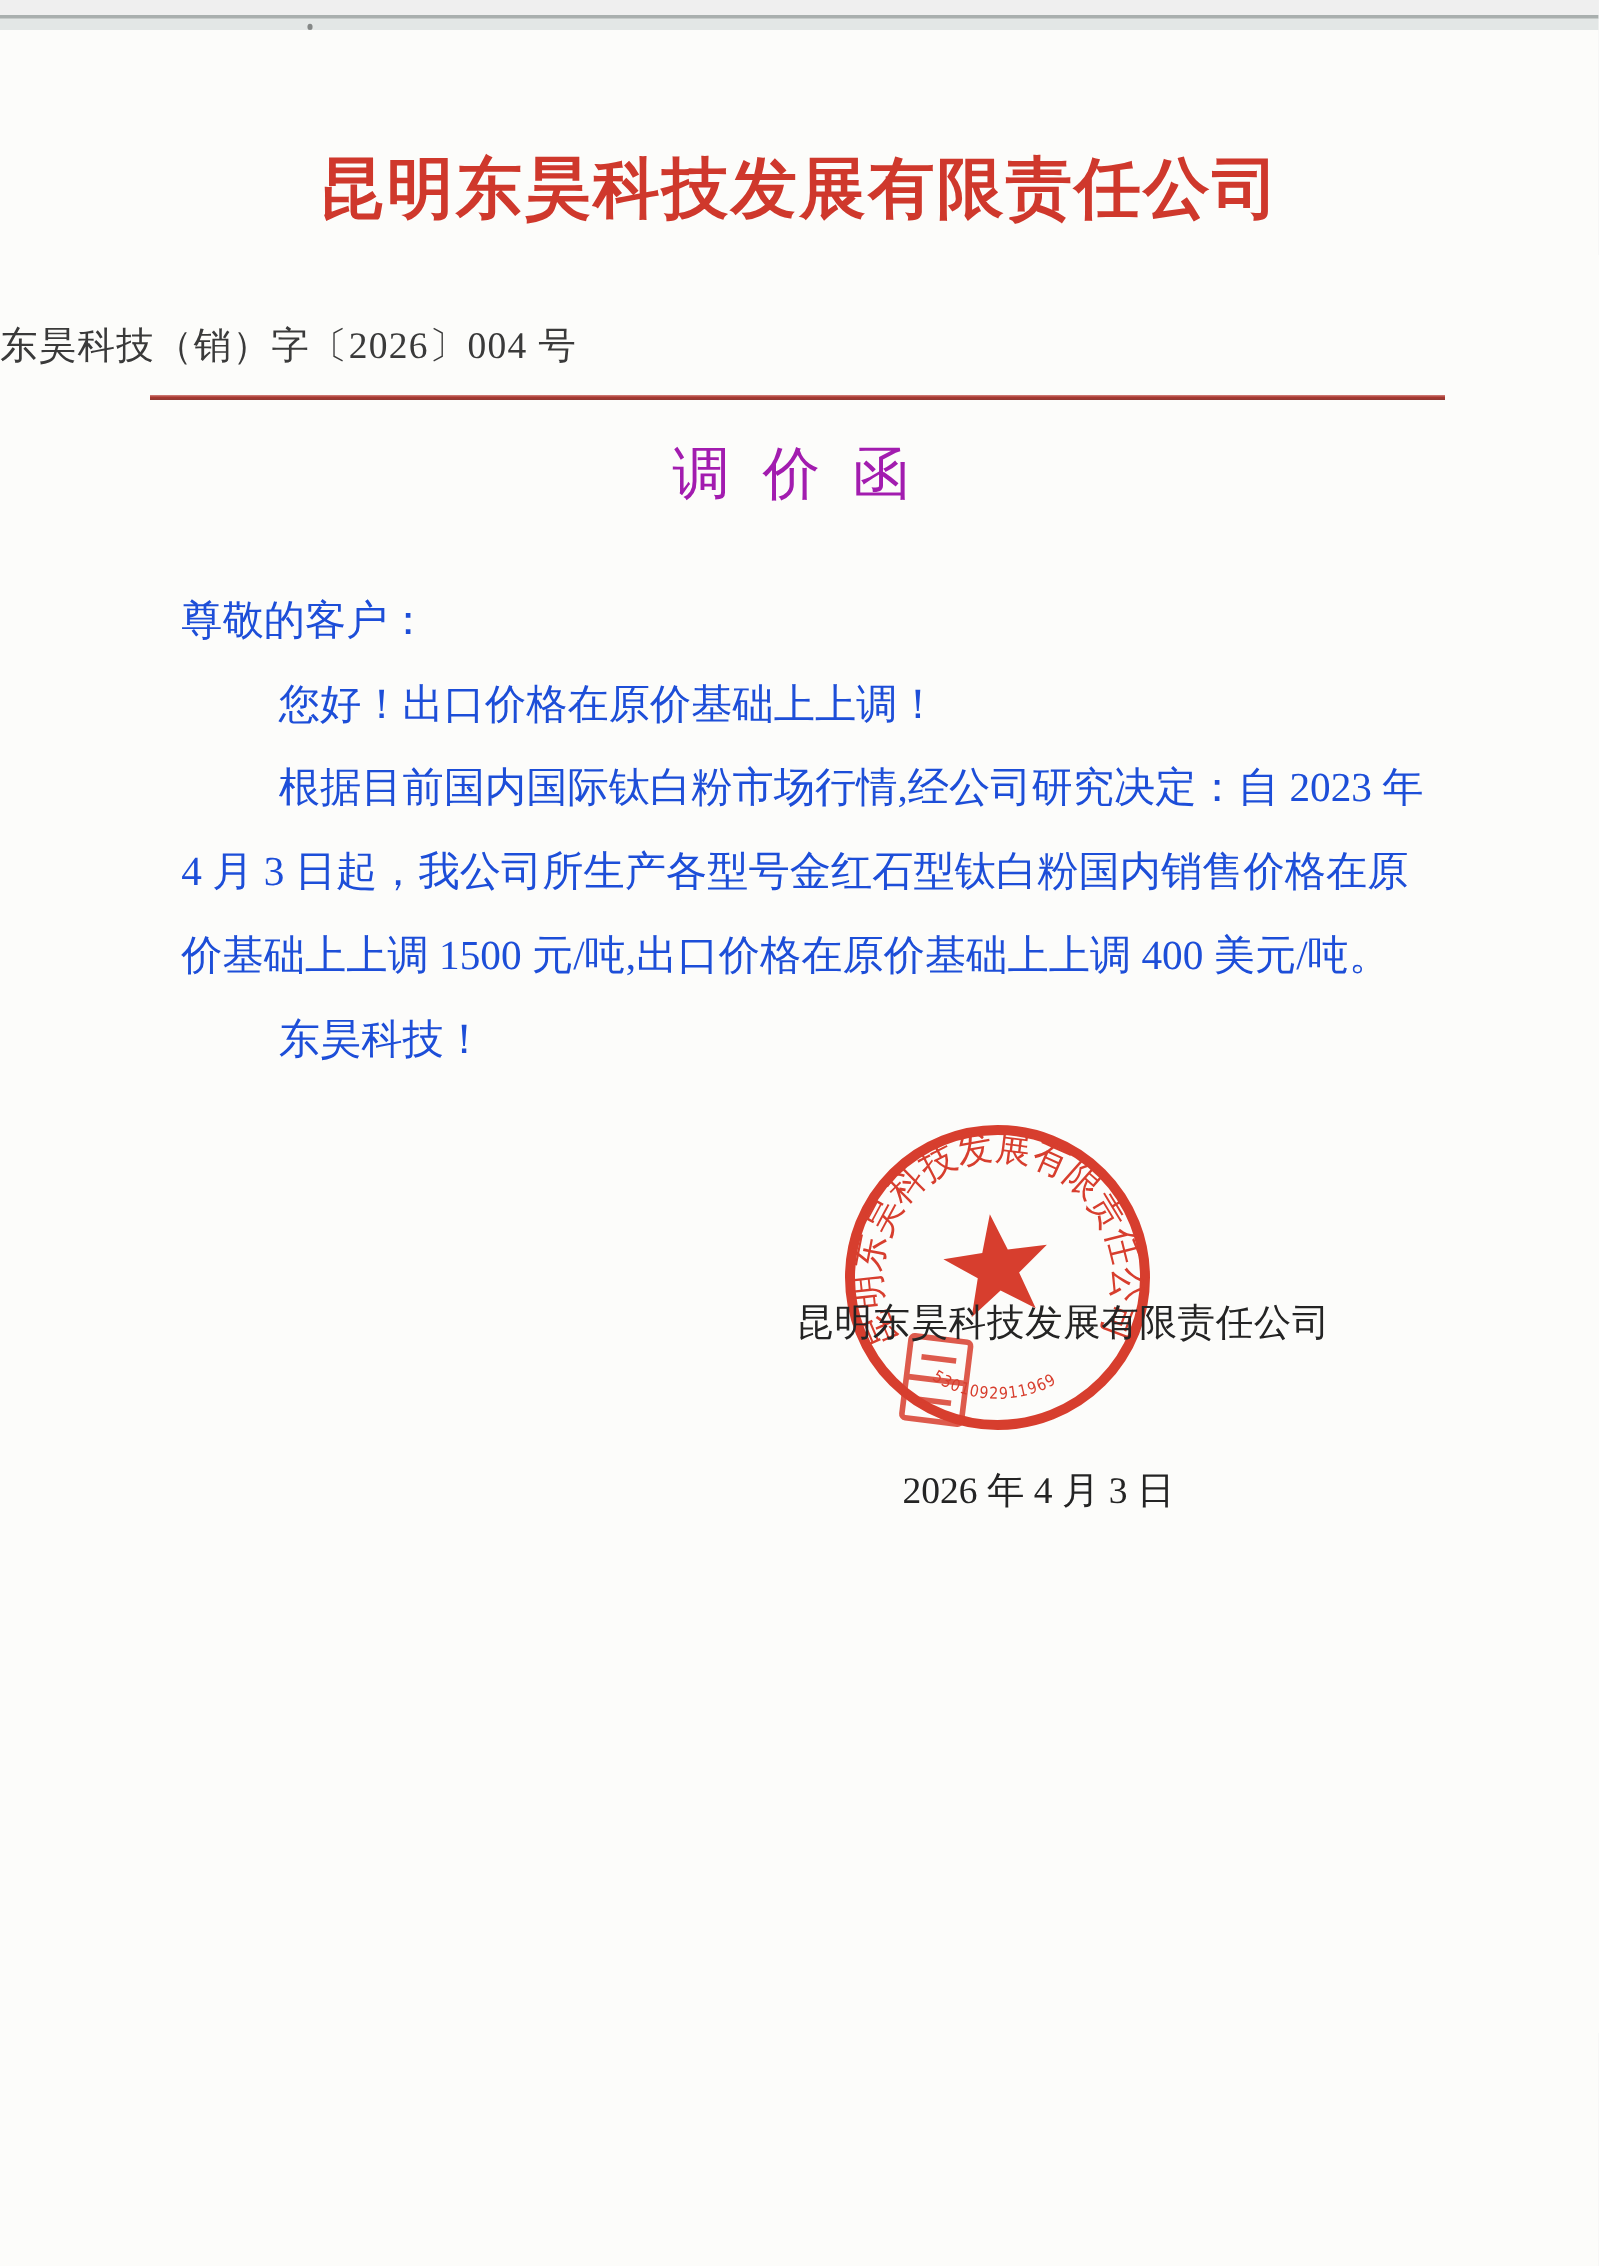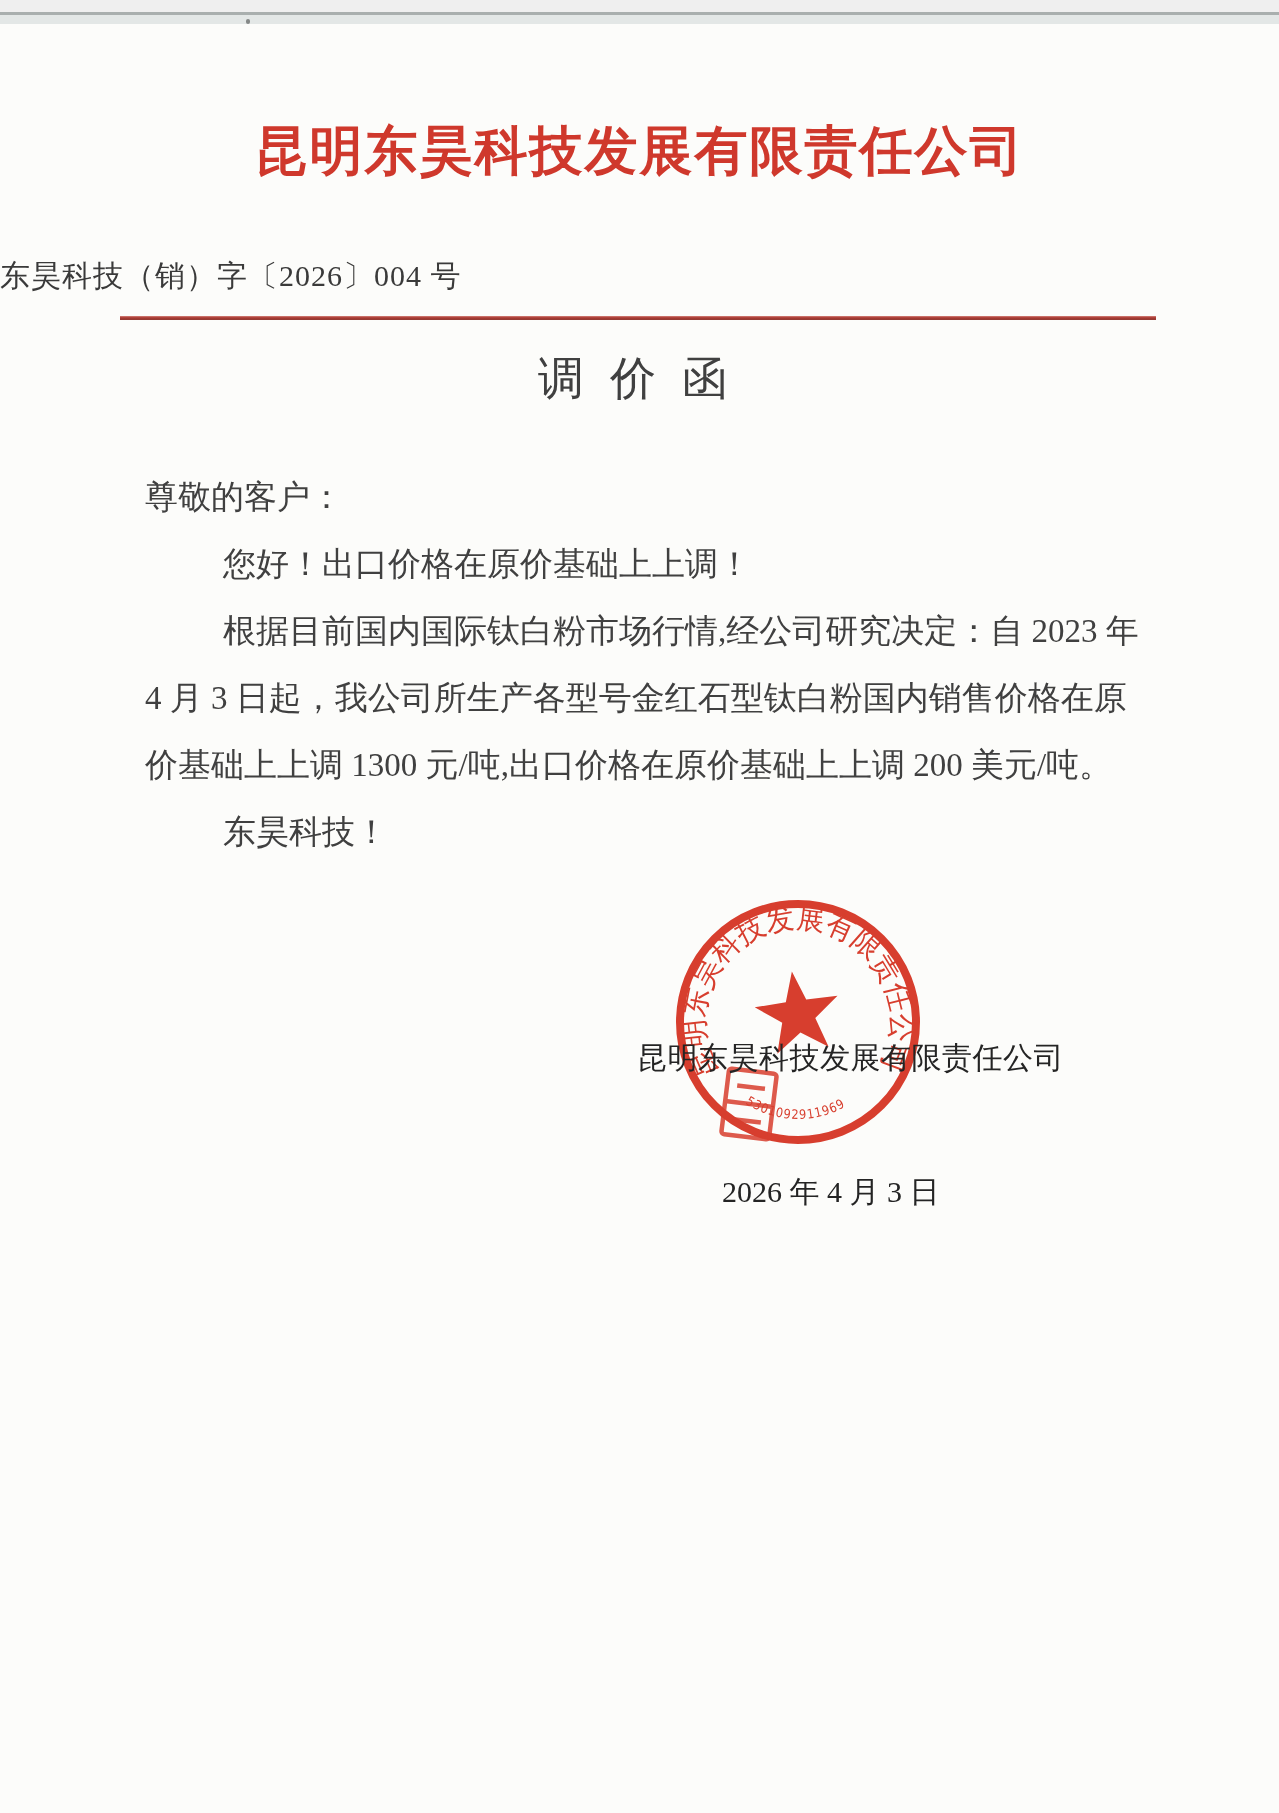--- a/index.html
+++ b/index.html
@@ -32,26 +32,26 @@
   }
   .red-divider {
     position:absolute; top:296px; left:120px; width:1036px; height:4px;
     background:linear-gradient(#d4837d, #a93830 45%, #8f3a34);
     border:none;
   }
   .doc-title {
     position:absolute; top:336px; left:13px; right:0;
     text-align:center;
     font-size:46px;
-    color:#404040;
+    color:#a21caf;
     letter-spacing:26px;
   }
   .letter-body {
     position:absolute; top:452px; left:145px; width:1012px;
-    font-size:33px; color:#404040;
+    font-size:33px; color:#1d4ed8;
   }
   .letter-body .line { height:67px; line-height:67px; white-space:nowrap; }
   .letter-body .indent { text-indent:78px; }
 
   .stamp {
     position:absolute; left:665px; top:883px; width:268px; height:256px;
     z-index:1; opacity:0.93;
   }
   .signature-company {
     position:absolute; left:637px; top:1026px;
@@ -79,21 +79,21 @@
 
   <hr class="red-divider">
 
   <div class="doc-title">调价函</div>
 
   <div class="letter-body">
     <div class="line">尊敬的客户：</div>
     <div class="line indent">您好！出口价格在原价基础上上调！</div>
     <div class="line indent">根据目前国内国际钛白粉市场行情,经公司研究决定：自 2023 年</div>
     <div class="line">4 月 3 日起，我公司所生产各型号金红石型钛白粉国内销售价格在原</div>
-    <div class="line">价基础上上调 1300 元/吨,出口价格在原价基础上上调 200 美元/吨。</div>
+    <div class="line">价基础上上调 1500 元/吨,出口价格在原价基础上上调 400 美元/吨。</div>
     <div class="line indent">东昊科技！</div>
   </div>
 
   <svg class="stamp" viewBox="0 0 268 256" xmlns="http://www.w3.org/2000/svg">
     <defs>
       <path id="ringPath" d="M 53.3 176.8 A 94 94 0 1 1 212.7 176.8" fill="none"></path>
       <path id="serialPath" d="M 80.2 208.4 A 97 97 0 0 0 185.8 208.4" fill="none"></path>
     </defs>
     <circle cx="133" cy="127" r="118" fill="none" stroke="#d5301f" stroke-width="8"></circle>
     <polygon points="133,76 143.3,105.8 174.8,106.4 149.7,125.4 158.9,155.6 133,137.6 107.1,155.6 116.3,125.4 91.2,106.4 122.7,105.8" fill="#d5301f" transform="rotate(-8 133 120)"></polygon>

